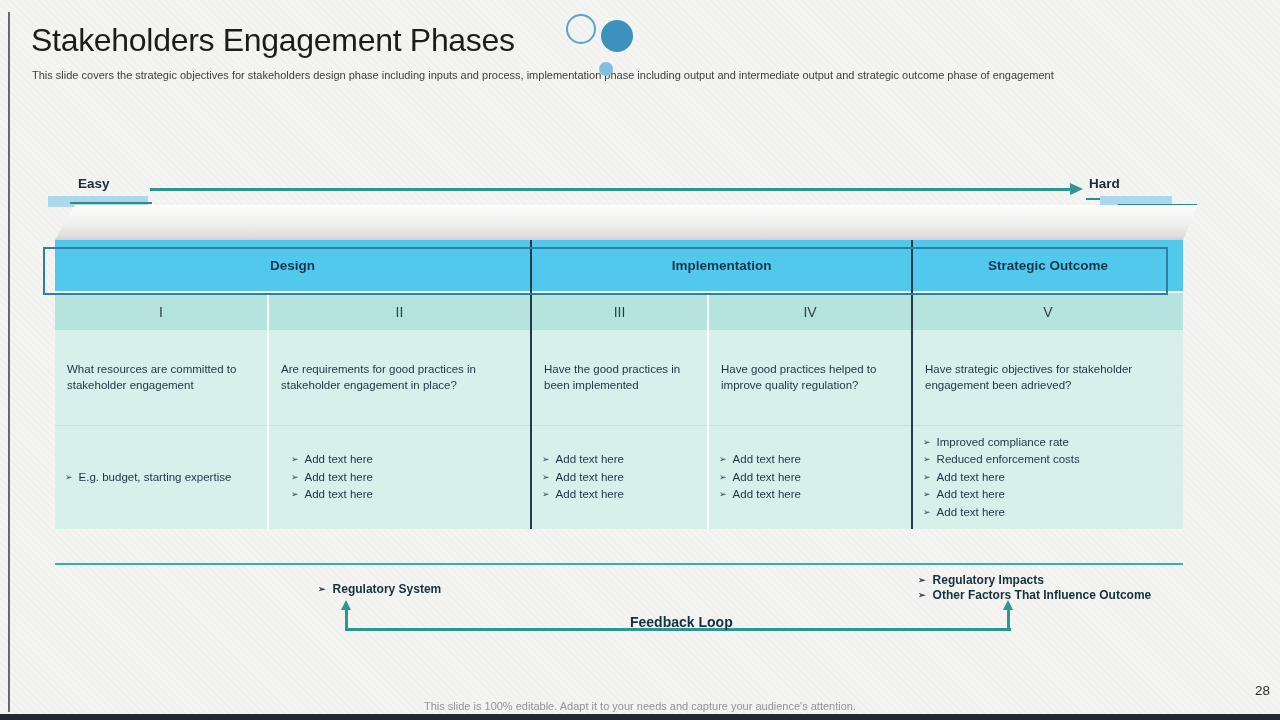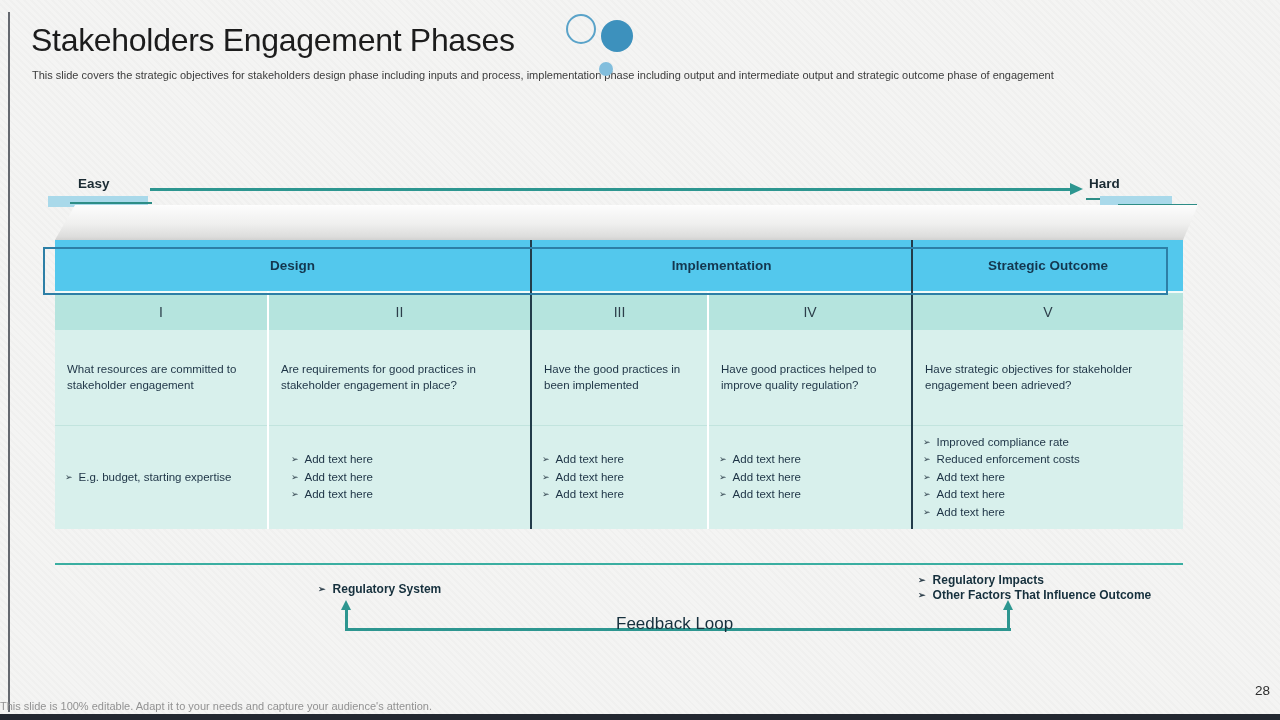--- a/index.html
+++ b/index.html
@@ -65,32 +65,32 @@
   .blist li { display:flex; gap:6px; line-height:16.5px; align-items:baseline; }
   .bi { font-size:9px; color:#2c3e4a; flex:0 0 auto; position:relative; top:-1px; }
   .indent { padding-left:12px; }
 
   
   .note { position:absolute; display:flex; gap:7px; font-size:12px; font-weight:700; color:#16303d; align-items:baseline; }
   .note .bi { font-size:9px; }
   .note-reg { left:318px; top:582px; }
   .notes-right { position:absolute; left:918px; top:573px; display:flex; flex-direction:column; gap:1px; }
   .notes-right .note { position:static; }
-  .fl-label { position:absolute; left:616px; top:614px; font-size:17px; font-weight:400; color:#16303d; }
+  .fl-label { position:absolute; left:630px; top:614px; font-size:14px; font-weight:700; color:#16303d; }
   .fl-line { position:absolute; background:#2d9690; }
   .fl-h { left:346px; top:628px; width:665px; height:3px; }
   .fl-vl { left:345px; top:609px; width:3px; height:22px; }
   .fl-vr { left:1007px; top:609px; width:3px; height:22px; }
   .fl-headl { position:absolute; left:341px; top:600px; width:0; height:0;
     border-bottom:10px solid #2d9690; border-left:5.5px solid transparent; border-right:5.5px solid transparent; }
   .fl-headr { position:absolute; left:1003px; top:600px; width:0; height:0;
     border-bottom:10px solid #2d9690; border-left:5.5px solid transparent; border-right:5.5px solid transparent; }
 
   
-  .footer { position:absolute; left:0; top:700px; width:1280px; font-size:11px; color:#929292; }
+  .footer { position:absolute; left:0; top:700px; width:1280px; text-align:center; font-size:11px; color:#929292; }
   .pagenum { position:absolute; left:1230px; top:683px; width:40px; text-align:right; font-size:13.5px; color:#2e2e2e; }
 </style>
 </head>
 <body>
 
 <div class="slide">
 
   <div class="edge-left"></div>
   <div class="edge-bottom"></div>
 

